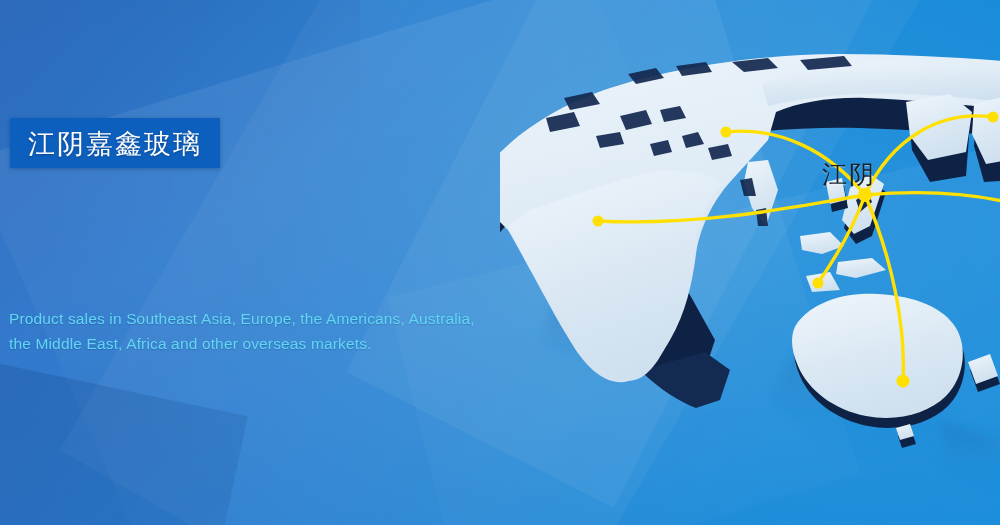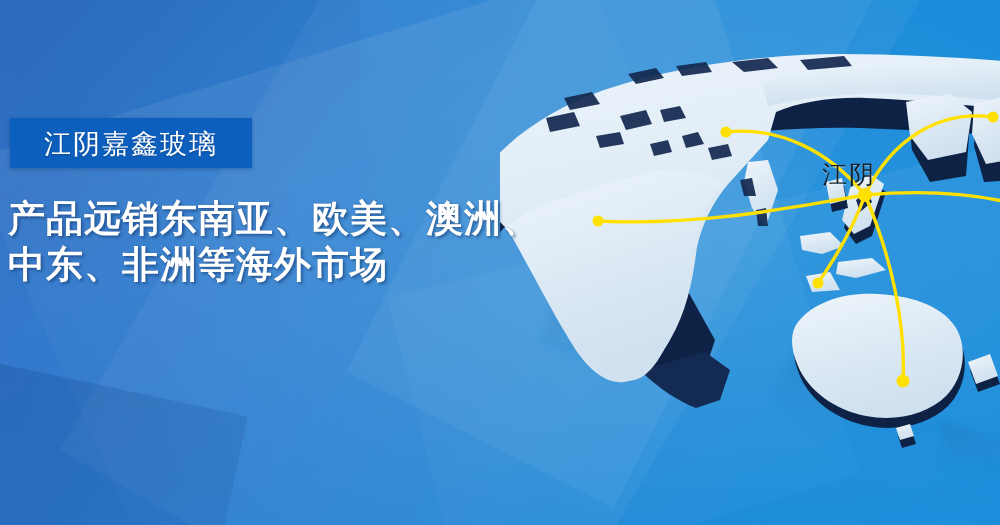--- a/index.html
+++ b/index.html
@@ -34,21 +34,21 @@
       transform:rotate(-14deg);}
   .f7{left:-60px;top:-80px;width:420px;height:420px;
       background:linear-gradient(150deg,rgba(10,56,126,.28),rgba(10,56,126,0) 70%);}
   .vignette{position:absolute;inset:0;
       background:radial-gradient(ellipse 1100px 700px at 72% 42%,rgba(255,255,255,.10),rgba(0,0,0,0) 62%);}
 
   
   #copy{position:absolute;left:0;top:0;width:580px;height:525px;}
   #brand-badge{
     position:absolute;left:10px;top:118px;height:50px;
-    padding:0 34px;display:flex;align-items:center;
+    padding:0 18px;display:flex;align-items:center;
     background:#0d5fbd;box-shadow:0 1px 4px rgba(4,34,80,.30);
   }
   #brand-badge .txt{
     color:#ffffff;font-size:27px;letter-spacing:2px;line-height:1;
     font-family:"DejaVu Sans","Liberation Sans",sans-serif;
     text-shadow:0 1px 2px rgba(5,32,70,.35);
   }
   #headline{position:absolute;left:8px;top:196px;width:560px;}
   #headline .ln{
     display:block;color:#ffffff;font-size:37px;font-weight:bold;
@@ -261,20 +261,20 @@
 
     <div id="hub-label">江阴</div>
   </div>
 
   <div id="copy">
 
     <div id="brand-badge">
       <span class="txt">江阴嘉鑫玻璃</span>
     </div>
 
-    <div id="headline">
-      <span class="ln">产品远销东南亚、欧美、澳洲、</span>
-      <span class="ln">中东、非洲等海外市场</span>
+
+    <div id="subline">
+      <span class="sl">Product sales in Southeast Asia, Europe, the Americans, Australia,</span>
+      <span class="sl">the Middle East, Africa and other overseas markets.</span>
     </div>
-
 
   </div>
 </div>
 
 </body></html>

